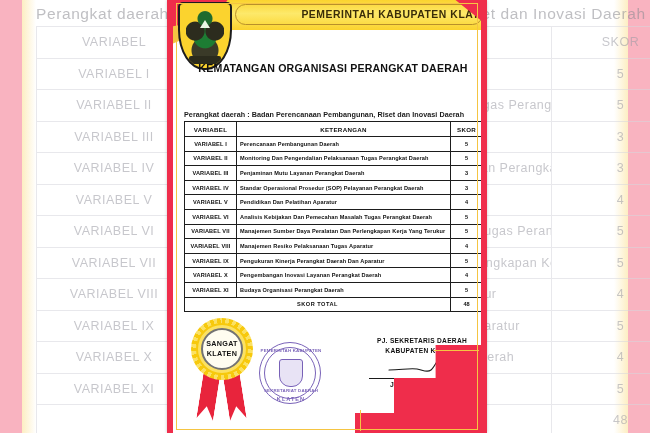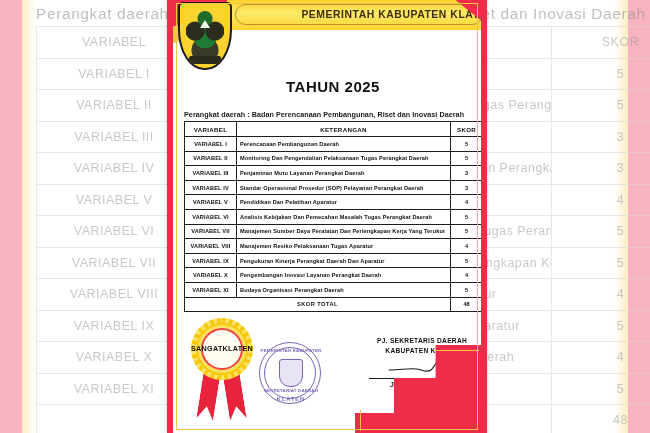--- a/index.html
+++ b/index.html
@@ -110,22 +110,22 @@
     clip-path:polygon(0 0,100% 0,100% 100%,50% 78%,0 100%);}
   .ros-ribbon-r{position:absolute;left:34px;top:40px;width:17px;height:62px;
     background:#e8243c;transform:rotate(-9deg);
     clip-path:polygon(0 0,100% 0,100% 100%,50% 78%,0 100%);}
   .ros-gear{position:absolute;left:0;top:0;width:62px;height:62px;border-radius:50%;
     background:
       repeating-conic-gradient(#f7c90d 0deg 7deg,#fbe163 7deg 14deg);}
   .ros-mid{position:absolute;left:5px;top:5px;width:52px;height:52px;border-radius:50%;
     background:#fbe163;border:2.5px solid #f7c90d;box-sizing:border-box;}
   .ros-in{position:absolute;left:10px;top:10px;width:42px;height:42px;border-radius:50%;
-    background:#fffdf0;border:2px solid #ef4444;box-sizing:border-box;
-    display:flex;flex-direction:row;align-items:center;justify-content:center;}
+    background:#fffdf0;border:2px solid #737373;box-sizing:border-box;
+    display:flex;flex-direction:column;align-items:center;justify-content:center;}
   .ros-in span{display:block;font-size:7.2px;font-weight:bold;color:#111;letter-spacing:.3px;line-height:10px;}
 
   
   .sig{position:absolute;left:190px;top:336px;width:118px;text-align:center;}
   .sig-l1,.sig-l2{font-size:6.6px;font-weight:bold;color:#111;letter-spacing:.3px;line-height:9.5px;}
   .sig-rule{position:absolute;left:196px;top:378px;width:106px;height:1px;background:#1a1a1a;}
   .sig-name{position:absolute;left:190px;top:381px;width:118px;text-align:center;
     font-size:6.8px;font-weight:bold;color:#111;letter-spacing:.35px;}
   .sig-pen{position:absolute;left:214px;top:352px;width:84px;height:26px;color:#1a1a1a;}
 
@@ -250,21 +250,21 @@
 
     <div class="flash-tl"></div>
     <div class="flash-tl2"></div>
 
     <div class="emblem">
       <div class="em-orn"></div>
       <div class="em-star"></div>
       <div class="em-base"></div>
     </div>
 
-    <div class="t-year">TAHUN 2025</div>
+    <div class="t-sub">KEMATANGAN ORGANISASI PERANGKAT DAERAH</div>
 
     <div class="t-pd">Perangkat daerah : Badan Perencanaan Pembangunan, Riset dan Inovasi Daerah</div>
 
     <table class="tbl">
       <tbody id="cert-tbody">
           <tr class="head">
             <td class="k1">VARIABEL</td>
             <td class="k2">KETERANGAN</td>
             <td class="k3">SKOR</td>
           </tr>

